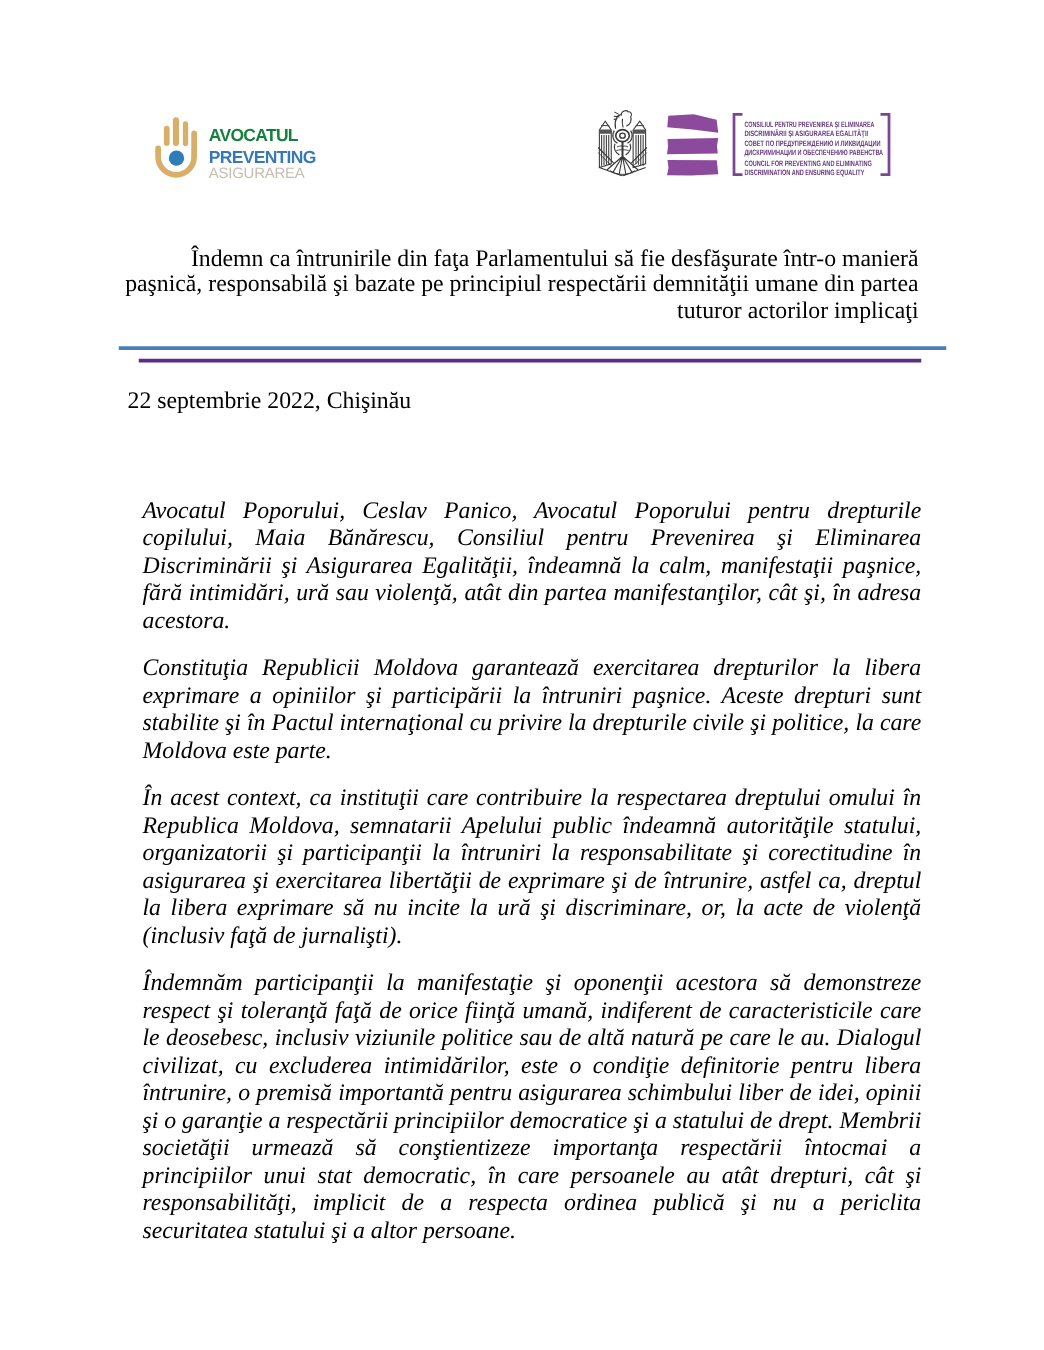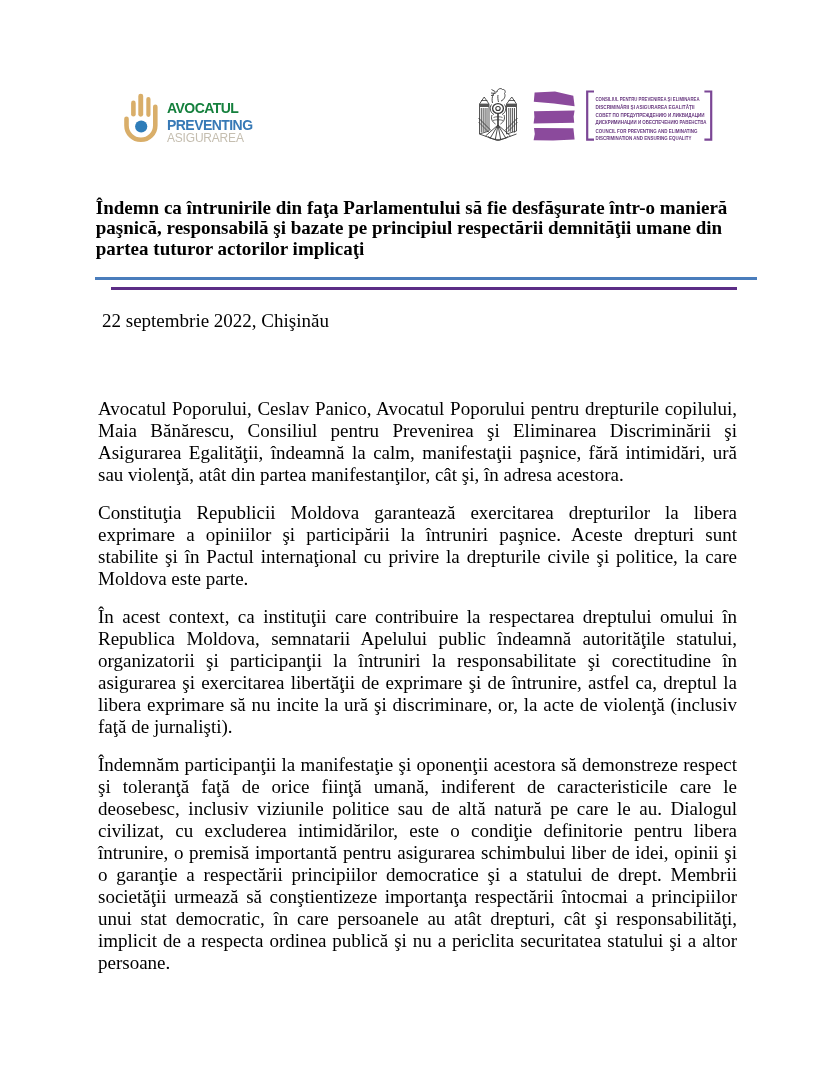--- a/index.html
+++ b/index.html
@@ -1,23 +1,23 @@
 <!DOCTYPE html>
 <html><head>
 <meta charset="utf-8">
 <style>
 html,body{margin:0;padding:0;background:#fff;}
 body{width:835px;height:1080px;position:relative;font-family:"Liberation Serif",serif;color:#000;overflow:hidden;}
 .abs{position:absolute;}
-#title{left:95.8px;top:197.6px;width:639px;text-align:left;font-weight:bold;font-size:19px;line-height:20.8px;}
+#title{left:95.8px;top:197.6px;width:639px;text-align:right;font-weight:normal;font-size:19px;line-height:20.8px;}
 #rule-blue{left:95px;top:277.4px;width:662px;height:3.1px;background:#4a7dbc;}
 #rule-purple{left:111px;top:287.4px;width:626px;height:2.8px;background:#5c2d86;}
 #date{left:102px;top:310px;font-size:19px;line-height:21.8px;}
 #bodytext{left:98px;top:397.6px;width:639px;font-size:19px;line-height:22px;text-align:justify;}
-#bodytext p{margin:0 0 16px 0;padding:0;}
+#bodytext p{margin:0 0 16px 16px;padding:0;font-style:italic;}
 
 .ap1{left:167px;top:101.8px;font-family:"Liberation Sans",sans-serif;font-weight:bold;font-size:14px;line-height:13px;letter-spacing:-0.55px;color:#15803d;text-align:right;}
 .ap2{left:167px;top:118.6px;font-family:"Liberation Sans",sans-serif;font-weight:bold;font-size:14px;line-height:13px;letter-spacing:-0.55px;color:#3779b6;}
 .ap3{left:167px;top:132.1px;font-family:"Liberation Sans",sans-serif;font-size:12px;line-height:12px;letter-spacing:-0.2px;color:#c5beb0;}
 
 #cpedsvg text{font-family:"Liberation Sans",sans-serif;font-weight:bold;fill:#693a80;font-size:6.2px;}
 </style>
 </head>
 <body>
 

